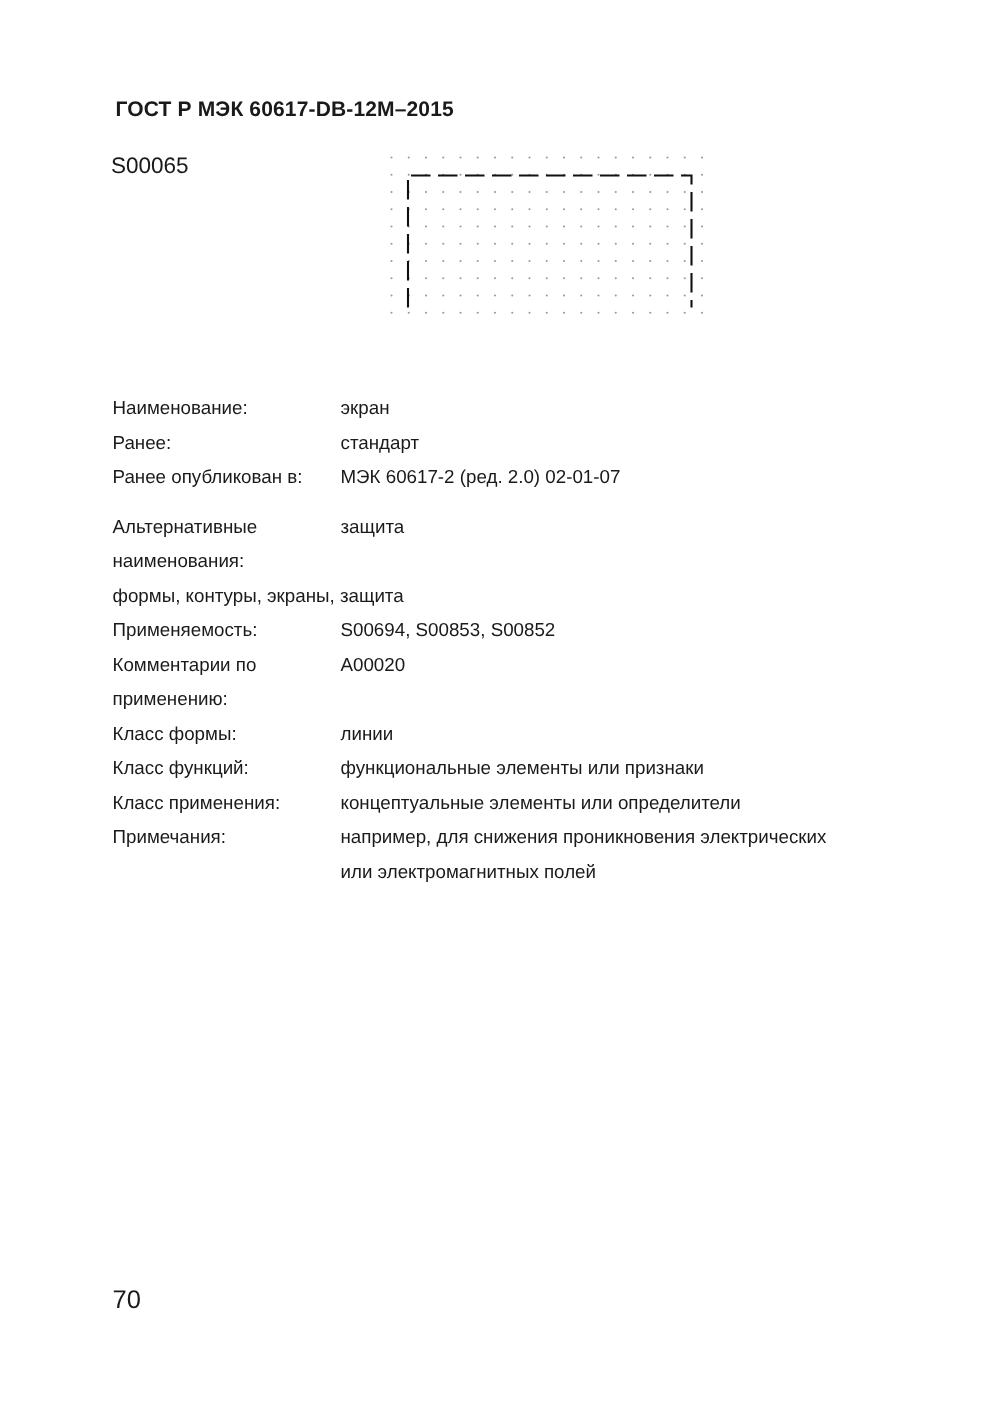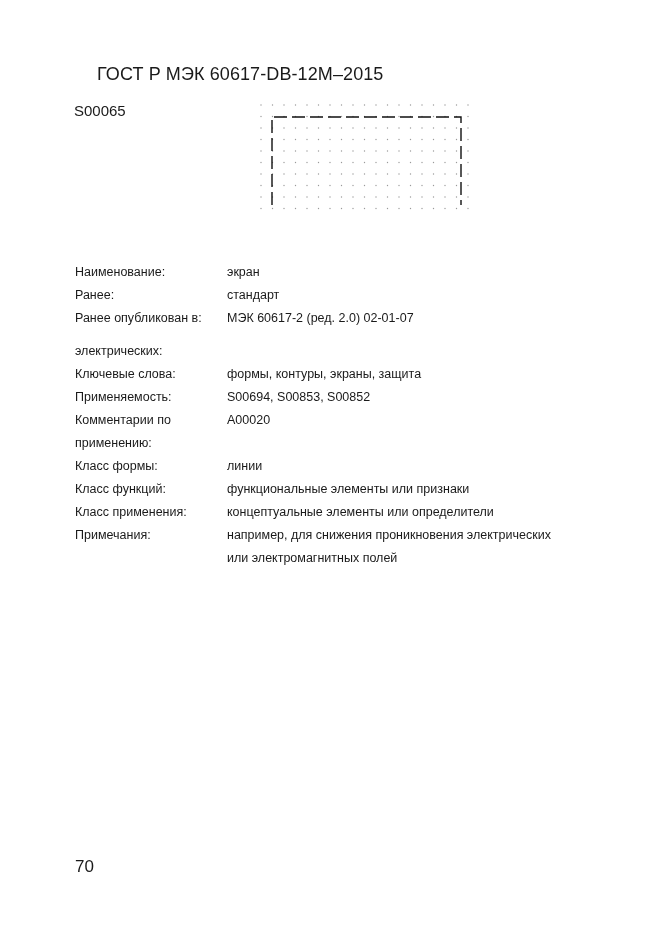--- a/index.html
+++ b/index.html
@@ -2,21 +2,21 @@
 <html><head>
 <meta charset="utf-8">
 <style>
   html, body { margin: 0; padding: 0; background: #ffffff; }
   body {
     width: 661px; height: 936px; position: relative; overflow: hidden;
     font-family: "Liberation Sans", "DejaVu Sans", sans-serif; color: #1a1a1a;
   }
   .doc-header {
     position: absolute; left: 77px; top: 64px;
-    font-size: 18px; font-weight: normal; letter-spacing: 0.1px; margin-left: 20px;
+    font-size: 14px; font-weight: bold; letter-spacing: 0.1px;
   }
   .symbol-code {
     position: absolute; left: 74px; top: 102px;
     font-size: 15px; font-weight: normal;
   }
   .symbol-figure {
     position: absolute; left: 252px; top: 100px; width: 230px; height: 118px;
   }
   .props {
     position: absolute; left: 75px; top: 225px; width: 560px;
@@ -250,25 +250,28 @@
     <span class="prop-value">стандарт</span>
   </div>
   <div class="prop-row">
     <span class="prop-label">Ранее опубликован в:</span>
     <span class="prop-value">МЭК 60617-2 (ред. 2.0) 02-01-07</span>
   </div>
 
   <div class="gap"></div>
 
   <div class="prop-row">
-    <span class="prop-label">электрических:</span>
+    <span class="prop-label">Альтернативные</span>
+    <span class="prop-value">защита</span>
+  </div>
+  <div class="prop-row">
+    <span class="prop-label">наименования:</span>
     <span class="prop-value"></span>
   </div>
   <div class="prop-row">
-    <span class="prop-label">Ключевые слова:</span>
     <span class="prop-value">формы, контуры, экраны, защита</span>
   </div>
   <div class="prop-row">
     <span class="prop-label">Применяемость:</span>
     <span class="prop-value">S00694, S00853, S00852</span>
   </div>
   <div class="prop-row">
     <span class="prop-label">Комментарии по</span>
     <span class="prop-value">A00020</span>
   </div>

